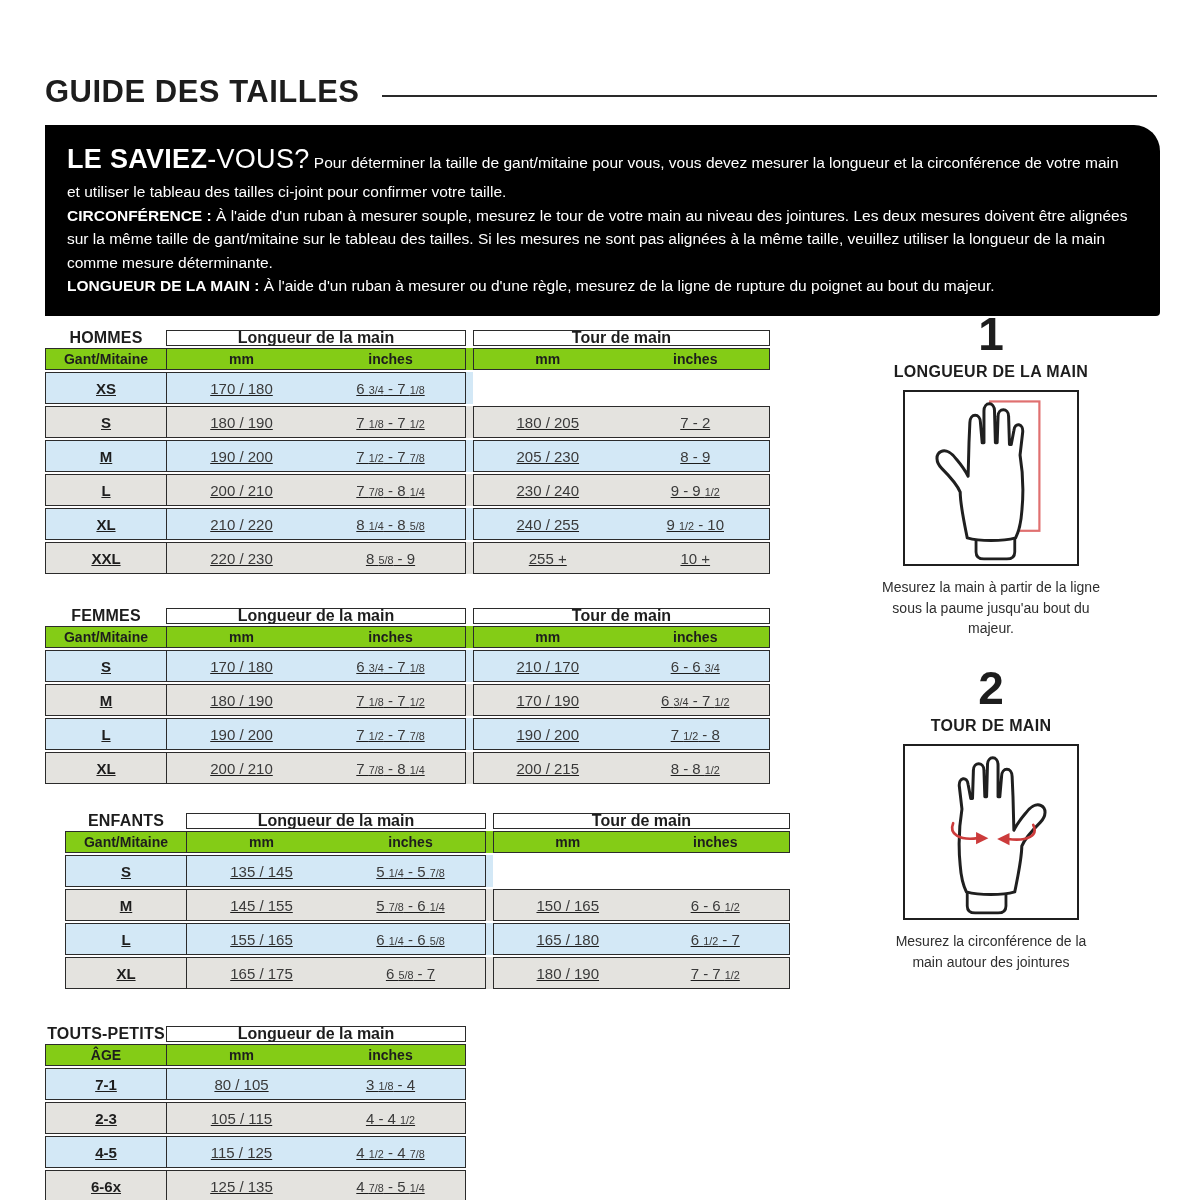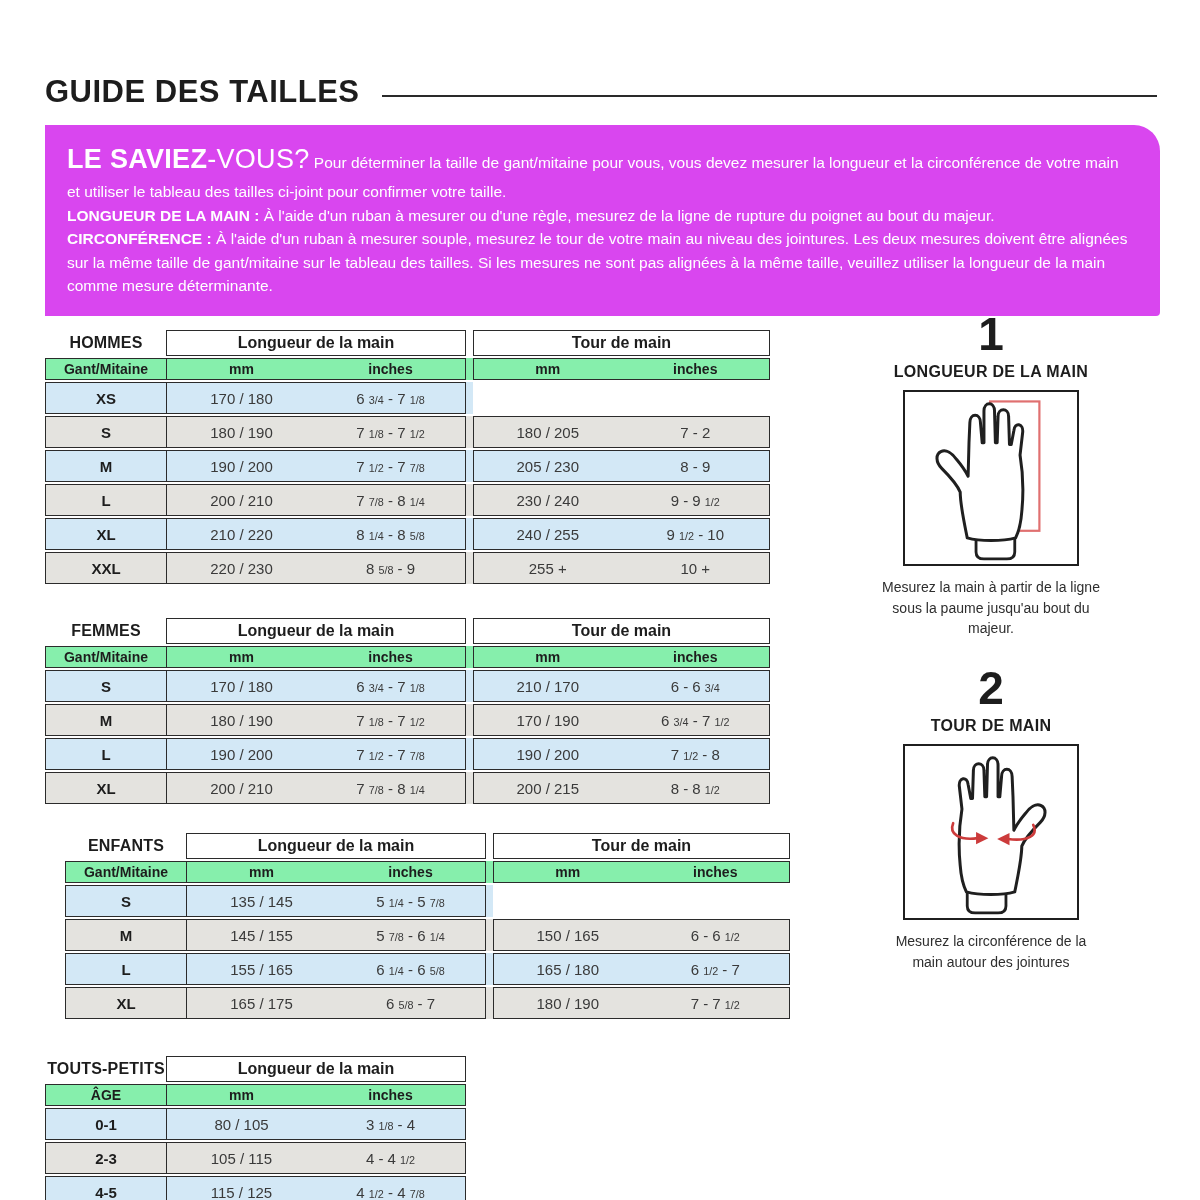--- a/index.html
+++ b/index.html
@@ -7,43 +7,43 @@
     width:1200px;height:1200px;position:relative;background:#ffffff;
     font-family:"Liberation Sans", sans-serif;color:#1d1d1d;overflow:hidden;
   }
   
   .title-row{position:absolute;left:45px;top:74px;width:1112px;display:flex;align-items:center;}
   .page-title{font-size:31px;font-weight:bold;letter-spacing:.5px;white-space:nowrap;}
   .title-line{flex:1;height:2px;background:#2a2a2a;margin-left:22px;margin-top:8px;}
   
   .banner{
     position:absolute;left:45px;top:125px;width:1115px;box-sizing:border-box;
-    background:#d946ef;color:#fff;padding:14px 26px 18px 22px;
+    background:#000000;color:#fff;padding:14px 26px 18px 22px;
     border-radius:0 26px 4px 0;font-size:15.5px;line-height:1.52;
   }
   .banner p{margin:0;}
   .banner .headline-bold{font-size:27px;font-weight:800;letter-spacing:.3px;}
   .banner .headline-light{font-size:27px;font-weight:400;letter-spacing:.3px;}
   .banner b{font-weight:bold;}
   
   .tables{position:absolute;left:45px;top:330px;}
   .size-table{}
   .t-row{display:flex;margin-bottom:2px;}
-  .t-row.head{height:26px;text-align:right;}
+  .t-row.head{height:16px;text-align:right;}
   .t-row.sub{height:22px;}
-  .t-row.data{height:32px;}
+  .t-row.data{height:32px;text-decoration:underline;}
   .cell{box-sizing:border-box;border:1px solid #2b2b2b;display:flex;align-items:center;justify-content:center;background:#fff;}
   .c-size{width:122px;font-weight:bold;font-size:15px;}
   .c-g1{width:300px;margin-left:-1px;}
   .c-g2{width:297px;}
   .c-gap{width:7px;border:none;background:transparent;}
   .half{flex:1;text-align:center;}
   .head .c-size{border:none;background:transparent;font-size:17px;font-weight:800;letter-spacing:.2px;}
   .head .cell{font-weight:bold;font-size:16px;}
-  .sub .cell{font-weight:bold;font-size:14px;background:#86efac;}
+  .sub .cell{font-weight:bold;font-size:14px;background:#84cc16;}
   .data .cell{font-size:15px;font-weight:normal;color:#3a3a3a;}
   .data .c-size{font-weight:bold;color:#1d1d1d;}
   .t-row.data:nth-child(odd) .cell{background:#D3E8F6;}
   .t-row.data:nth-child(even) .cell{background:#E4E3DF;}
   .fr{font-size:.72em;}
   .mt-femmes{margin-top:34px;}
   .mt-enfants{margin-top:29px;padding-left:20px;}
   .mt-petits{margin-top:37px;}
   
   .fig{position:absolute;left:880px;width:222px;text-align:center;}
@@ -62,26 +62,26 @@
   <div class="page-title">GUIDE DES TAILLES</div>
   <div class="title-line"></div>
 </div>
 
 <div class="banner">
   <p>
     <span class="headline-bold">LE SAVIEZ</span><span class="headline-light">-VOUS?</span>
     <span>Pour déterminer la taille de gant/mitaine pour vous, vous devez mesurer la longueur et la circonférence de votre main et utiliser le tableau des tailles ci-joint pour confirmer votre taille.</span>
   </p>
   <p>
+    <b>CIRCONFÉRENCE :</b>
+    <span>À l'aide d'un ruban à mesurer souple, mesurez le tour de votre main au niveau des jointures. Les deux mesures doivent être alignées sur la même taille de gant/mitaine sur le tableau des tailles. Si les mesures ne sont pas alignées à la même taille, veuillez utiliser la longueur de la main comme mesure déterminante.</span>
+  </p>
+  <p>
     <b>LONGUEUR DE LA MAIN :</b>
     <span>À l'aide d'un ruban à mesurer ou d'une règle, mesurez de la ligne de rupture du poignet au bout du majeur.</span>
-  </p>
-  <p>
-    <b>CIRCONFÉRENCE :</b>
-    <span>À l'aide d'un ruban à mesurer souple, mesurez le tour de votre main au niveau des jointures. Les deux mesures doivent être alignées sur la même taille de gant/mitaine sur le tableau des tailles. Si les mesures ne sont pas alignées à la même taille, veuillez utiliser la longueur de la main comme mesure déterminante.</span>
   </p>
 </div>
 
 <div class="tables">
 
   <section class="size-table">
     <div class="t-row head">
       <div class="cell c-size">HOMMES</div>
       <div class="cell c-g1">Longueur de la main</div>
       <div class="cell c-gap"></div>
@@ -309,21 +309,21 @@
       <div class="cell c-g1">Longueur de la main</div>
     </div>
     <div class="t-row sub">
       <div class="cell c-size">ÂGE</div>
       <div class="cell c-g1">
           <span class="half">mm</span>
           <span class="half">inches</span>
         </div>
     </div>
     <div class="t-row data">
-      <div class="cell c-size">0-1</div>
+      <div class="cell c-size">7-1</div>
       <div class="cell c-g1">
           <span class="half">80 / 105</span>
           <span class="half frac">3 <span class="fr">1/8</span> - 4</span>
         </div>
     </div>
     <div class="t-row data">
       <div class="cell c-size">2-3</div>
       <div class="cell c-g1">
           <span class="half">105 / 115</span>
           <span class="half frac">4 - 4 <span class="fr">1/2</span></span>

